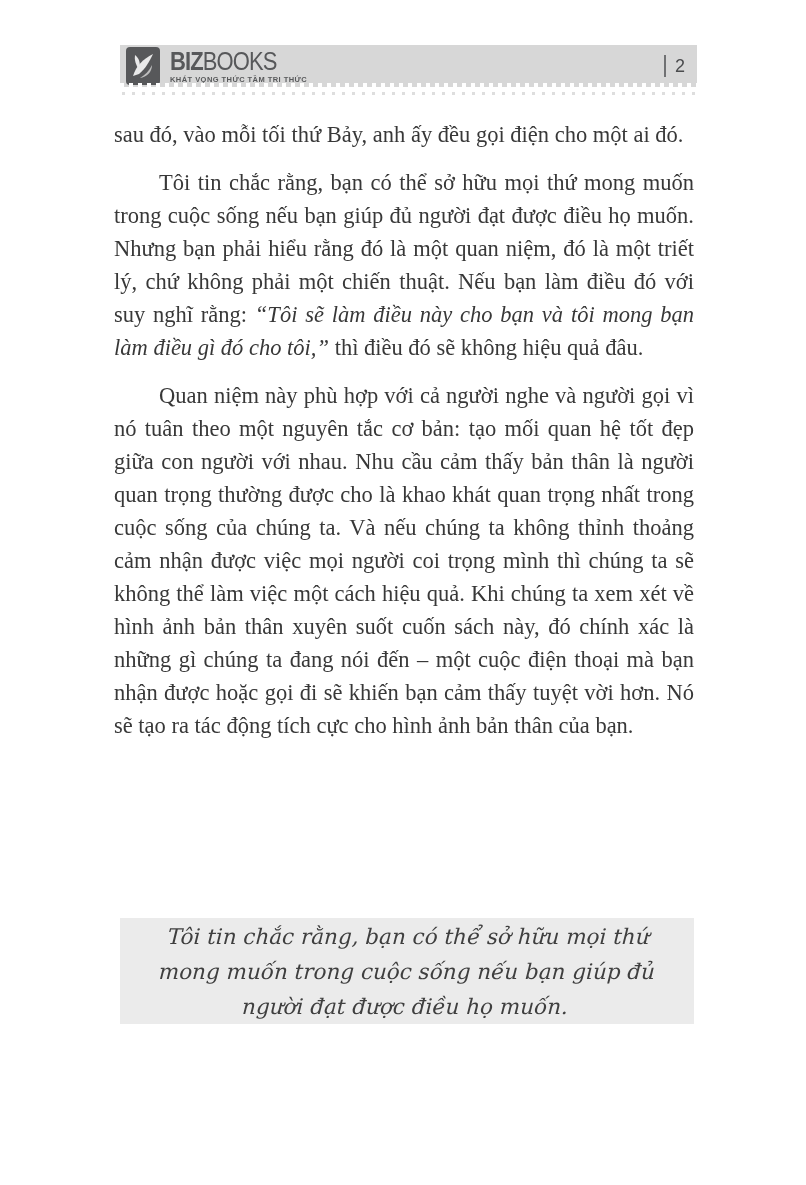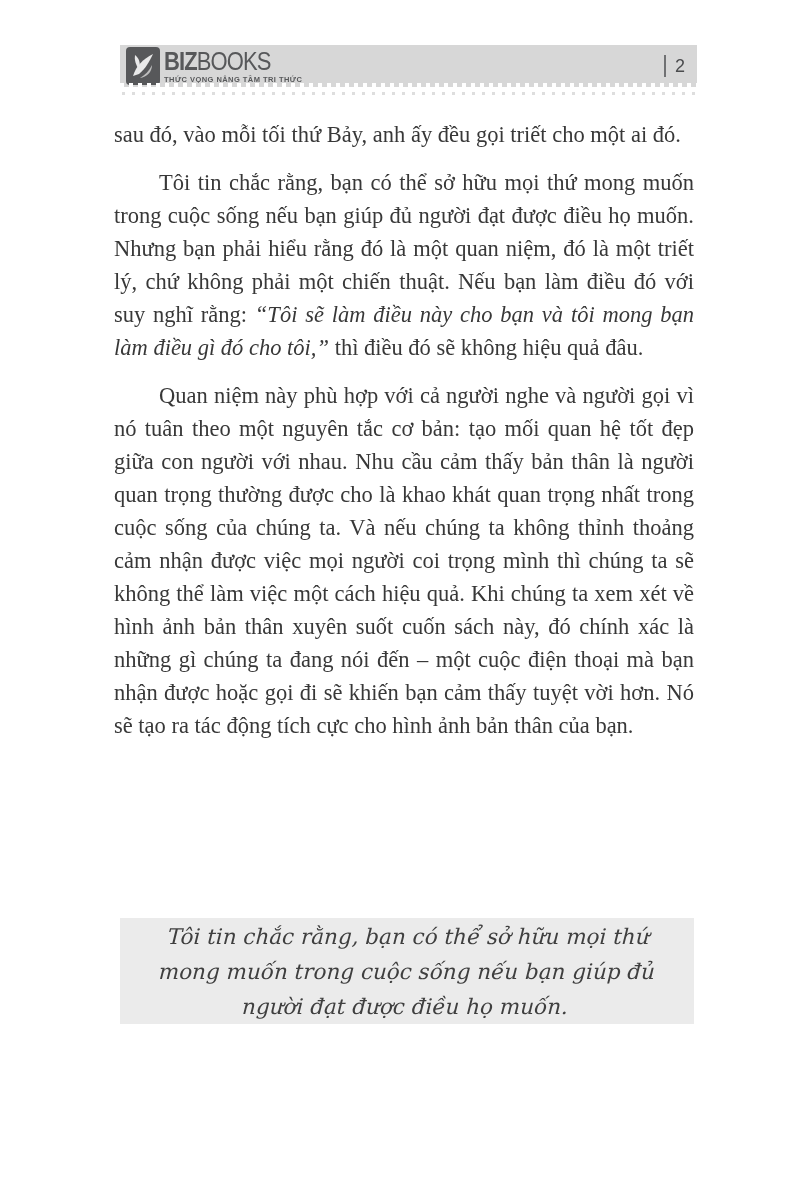--- a/index.html
+++ b/index.html
@@ -38,21 +38,21 @@
     background: repeating-linear-gradient(90deg, #ffffff 0 4px, rgba(255,255,255,0) 4px 9px);
   }
   .band::before {
     content: "";
     position: absolute;
     left: 2px; right: 2px; bottom: -8px;
     height: 3px;
     background: repeating-linear-gradient(90deg, #dedede 0 3px, rgba(255,255,255,0) 3px 10px);
   }
 
-  .logo { display: flex; align-items: center; gap: 4px; }
+  .logo { display: flex; align-items: center; gap: 10px; }
   .logo-icon { display: inline-flex; }
   .logo-textcol { display: flex; flex-direction: column; justify-content: center; }
   .brand {
     font-family: "Liberation Sans", sans-serif;
     font-size: 25px;
     line-height: 24px;
     color: #57585a;
     letter-spacing: -1px;
     transform: scaleX(0.88);
     transform-origin: left center;
@@ -132,31 +132,31 @@
           <rect x="0" y="0" width="34" height="38" rx="4" fill="#57585a"></rect>
           <path d="M7 29 C10 19, 17 12, 27 7 C23 15, 20 21, 13 27 Z" fill="#e9e9e9"></path>
           <path d="M9 8 C13 11, 15 16, 13 23 C10 18, 8 13, 9 8 Z" fill="#e9e9e9"></path>
           <path d="M14 31 C19 28, 23 24, 26 18 C26 25, 21 30, 14 31 Z" fill="#bdbdbd"></path>
         </svg>
       </span>
       <div class="logo-textcol">
         <div class="brand">
           <span class="brand-bold">BIZ</span><span class="brand-light">BOOKS</span>
         </div>
-        <div class="tagline">THỨC VỌNG NÂNG TẦM TRI THỨC</div>
+        <div class="tagline">KHÁT VỌNG THỨC TẦM TRI THỨC</div>
       </div>
     </div>
     <div class="pageno">
       <span class="bar"></span>
       <span>2</span>
     </div>
   </header>
 
   <main class="content" id="paragraphs">
-      <p class="para"><span>sau đó, vào mỗi tối thứ Bảy, anh ấy đều gọi triết cho một ai đó.</span></p>
+      <p class="para"><span>sau đó, vào mỗi tối thứ Bảy, anh ấy đều gọi điện cho một ai đó.</span></p>
       <p class="para indent"><span>Tôi tin chắc rằng, bạn có thể sở hữu mọi thứ mong muốn trong cuộc sống nếu bạn giúp đủ người đạt được điều họ muốn. Nhưng bạn phải hiểu rằng đó là một quan niệm, đó là một triết lý, chứ không phải một chiến thuật. Nếu bạn làm điều đó với suy nghĩ rằng: </span><span class="italic">“Tôi sẽ làm điều này cho bạn và tôi mong bạn làm điều gì đó cho tôi,”</span><span> thì điều đó sẽ không hiệu quả đâu.</span></p>
       <p class="para indent"><span>Quan niệm này phù hợp với cả người nghe và người gọi vì nó tuân theo một nguyên tắc cơ bản: tạo mối quan hệ tốt đẹp giữa con người với nhau. Nhu cầu cảm thấy bản thân là người quan trọng thường được cho là khao khát quan trọng nhất trong cuộc sống của chúng ta. Và nếu chúng ta không thỉnh thoảng cảm nhận được việc mọi người coi trọng mình thì chúng ta sẽ không thể làm việc một cách hiệu quả. Khi chúng ta xem xét về hình ảnh bản thân xuyên suốt cuốn sách này, đó chính xác là những gì chúng ta đang nói đến – một cuộc điện thoại mà bạn nhận được hoặc gọi đi sẽ khiến bạn cảm thấy tuyệt vời hơn. Nó sẽ tạo ra tác động tích cực cho hình ảnh bản thân của bạn.</span></p>
     </main>
 
   <div class="quote-box">
     <p class="quote-text">Tôi tin chắc rằng, bạn có thể sở hữu mọi thứ mong muốn trong cuộc sống nếu bạn giúp đủ người đạt được điều họ muốn.</p>
   </div>
 
 </div>
 

